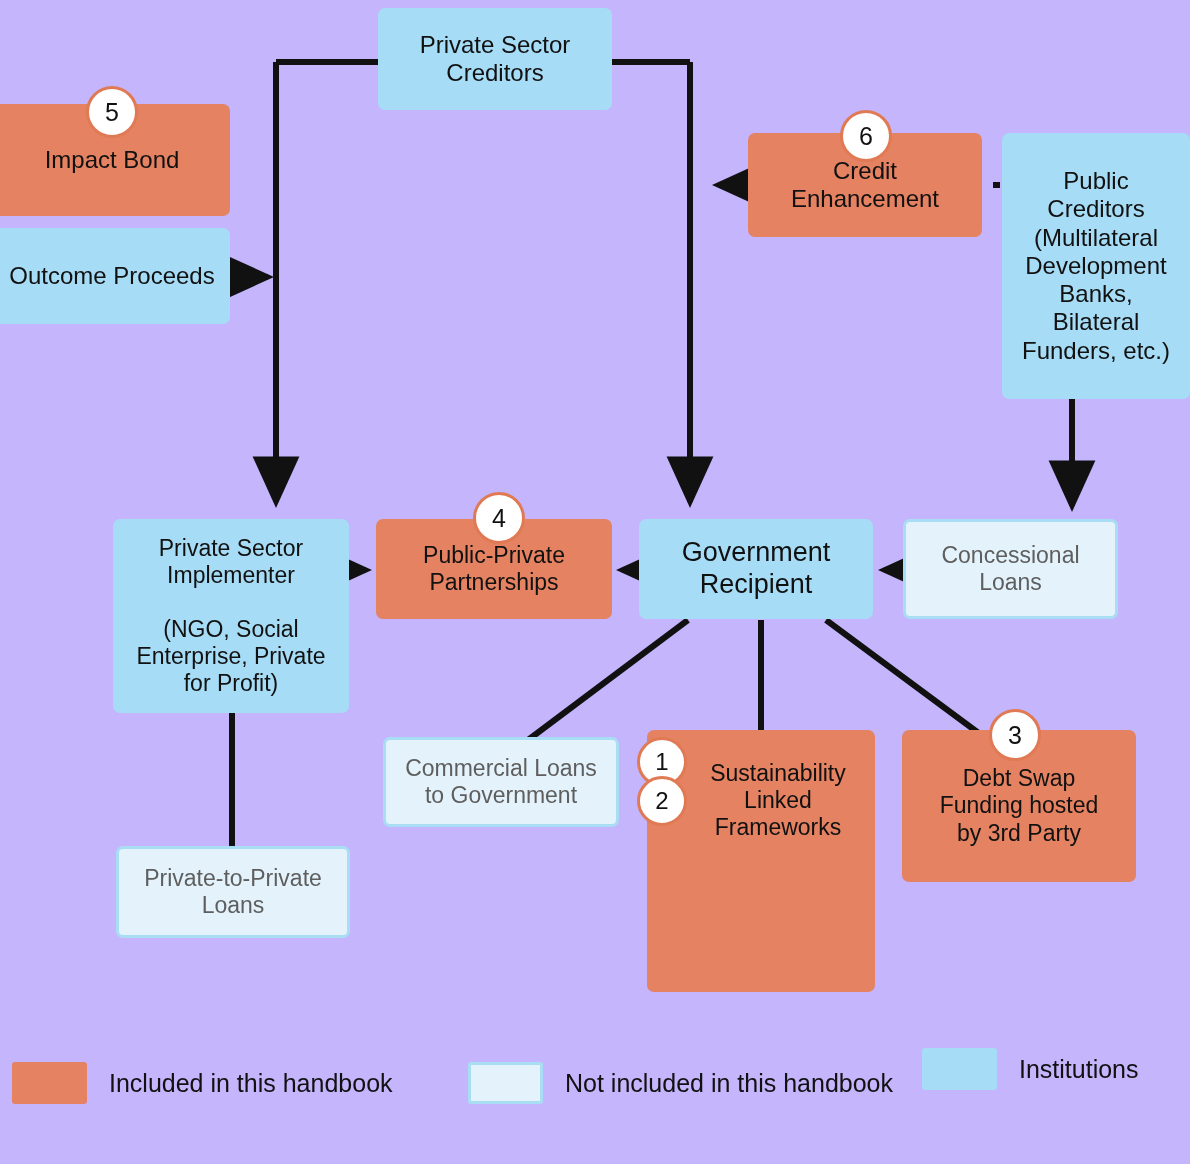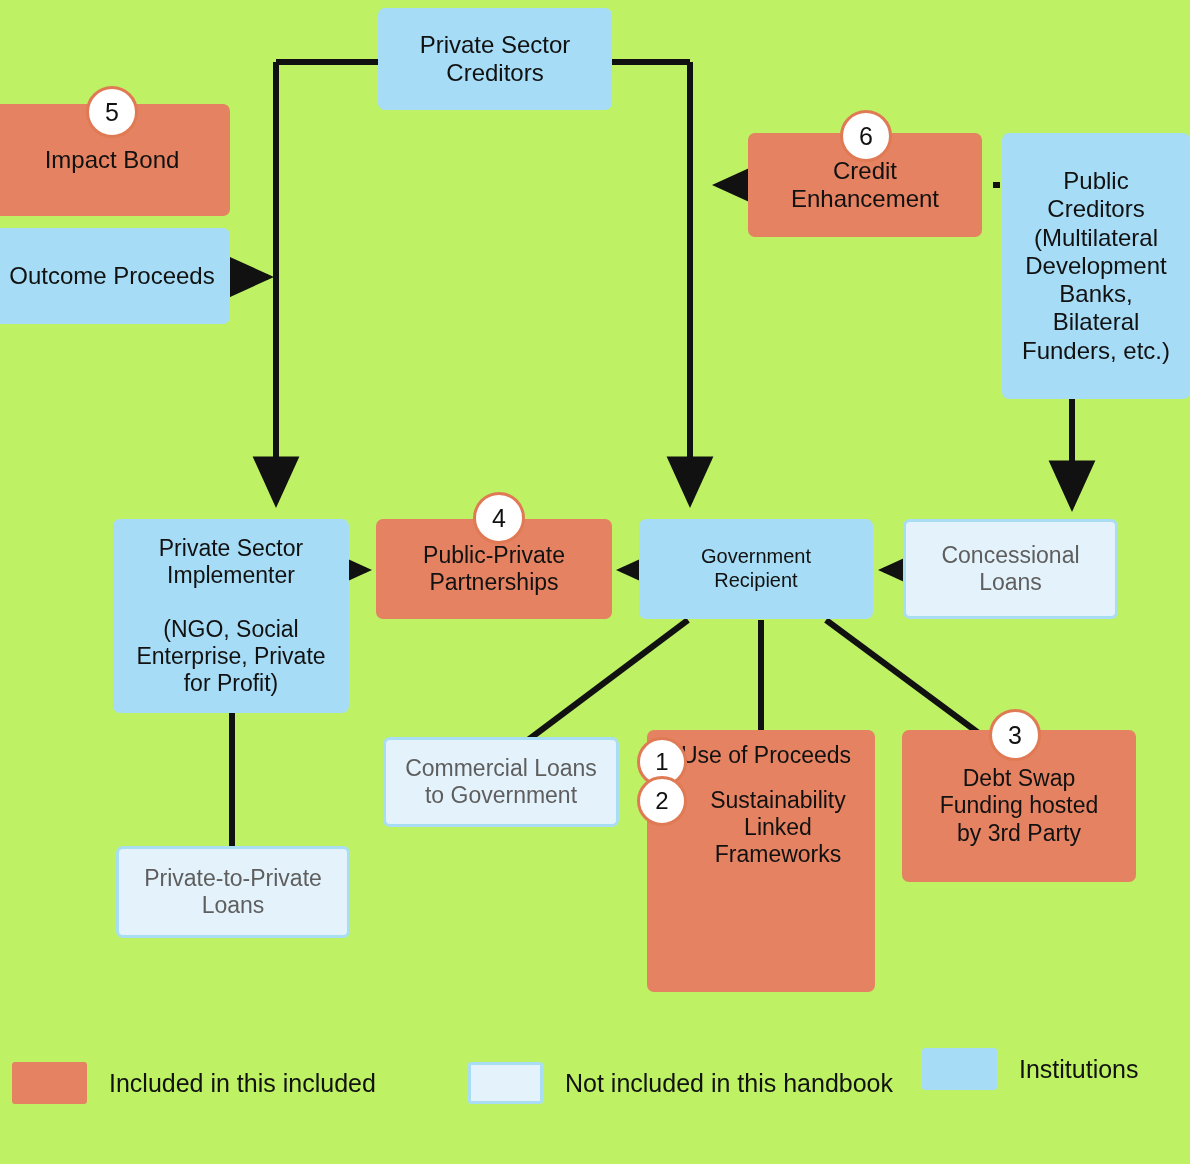--- a/index.html
+++ b/index.html
@@ -1,17 +1,17 @@
 <!DOCTYPE html>
 <html><head>
 <meta charset="utf-8">
 <style>
   html,body{margin:0;padding:0;background:#ffffff;}
   body{font-family:"Liberation Sans","DejaVu Sans",sans-serif;}
-  #stage{position:relative;width:1190px;height:1164px;background:#bef264;overflow:hidden;}
+  #stage{position:relative;width:1190px;height:1164px;background:#c4b5fd;overflow:hidden;}
 
   svg#wires{position:absolute;left:0;top:0;width:1190px;height:1164px;pointer-events:none;}
 
   .node{position:absolute;box-sizing:border-box;display:flex;align-items:center;
         justify-content:center;text-align:center;border-radius:7px;color:#111111;
         line-height:1.18;z-index:3;}
   .node .txt{display:block;padding:0 6px;}
 
   .inst{background:#a6dcf5;}
   .inc{background:#e48261;}
@@ -23,21 +23,21 @@
   .badge-sm{width:44px;height:44px;font-size:24px;}
 
   
   #n-psc{left:378px;top:8px;width:234px;height:102px;font-size:24px;}
   #n-ib{left:-6px;top:104px;width:236px;height:112px;font-size:24px;}
   #n-of{left:-6px;top:228px;width:236px;height:96px;font-size:24px;}
   #n-ce{left:748px;top:133px;width:234px;height:104px;font-size:24px;}
   #n-pc{left:1002px;top:133px;width:188px;height:266px;font-size:24px;}
   #n-psi{left:113px;top:519px;width:236px;height:194px;font-size:23px;}
   #n-ppp{left:376px;top:519px;width:236px;height:100px;font-size:23px;}
-  #n-gr{left:639px;top:519px;width:234px;height:100px;font-size:20px;}
+  #n-gr{left:639px;top:519px;width:234px;height:100px;font-size:27px;}
   #n-cl{left:903px;top:519px;width:215px;height:100px;font-size:23px;}
   #n-ptp{left:116px;top:846px;width:234px;height:92px;font-size:23px;}
   #n-comm{left:383px;top:737px;width:236px;height:90px;font-size:23px;}
   #n-uop{left:647px;top:730px;width:228px;height:262px;font-size:23px;align-items:flex-start;}
   #n-ds{left:902px;top:730px;width:234px;height:152px;font-size:23px;}
 
   #b5{left:86px;top:86px;}
   #b6{left:840px;top:110px;}
   #b4{left:473px;top:492px;}
   #b3{left:989px;top:709px;}
@@ -147,42 +147,41 @@
   <div class="node exc" id="n-ptp">
     <span class="txt">Private-to-Private<br>Loans</span>
   </div>
 
   <div class="node exc" id="n-comm">
     <span class="txt">Commercial Loans<br>to Government</span>
   </div>
 
   <div class="node inc" id="n-uop">
     <div class="uop-inner">
-      <span class="uop-line1">Use of Proceeds</span>
       <span class="uop-line2">Sustainability<br>Linked<br>Frameworks</span>
     </div>
   </div>
   <div class="badge badge-sm" id="b1">
     <span>1</span>
   </div>
   <div class="badge badge-sm" id="b2">
     <span>2</span>
   </div>
 
   <div class="node inc" id="n-ds">
     <span class="txt">Debt Swap<br>Funding hosted<br>by 3rd Party</span>
   </div>
   <div class="badge" id="b3">
     <span>3</span>
   </div>
 
   <div id="legend">
     <div class="lg" id="lg1">
       <span class="sw inc"></span>
-      <span class="lbl">Included in this included</span>
+      <span class="lbl">Included in this handbook</span>
     </div>
     <div class="lg" id="lg2">
       <span class="sw exc"></span>
       <span class="lbl">Not included in this handbook</span>
     </div>
     <div class="lg" id="lg3">
       <span class="sw inst"></span>
       <span class="lbl">Institutions</span>
     </div>
   </div>

